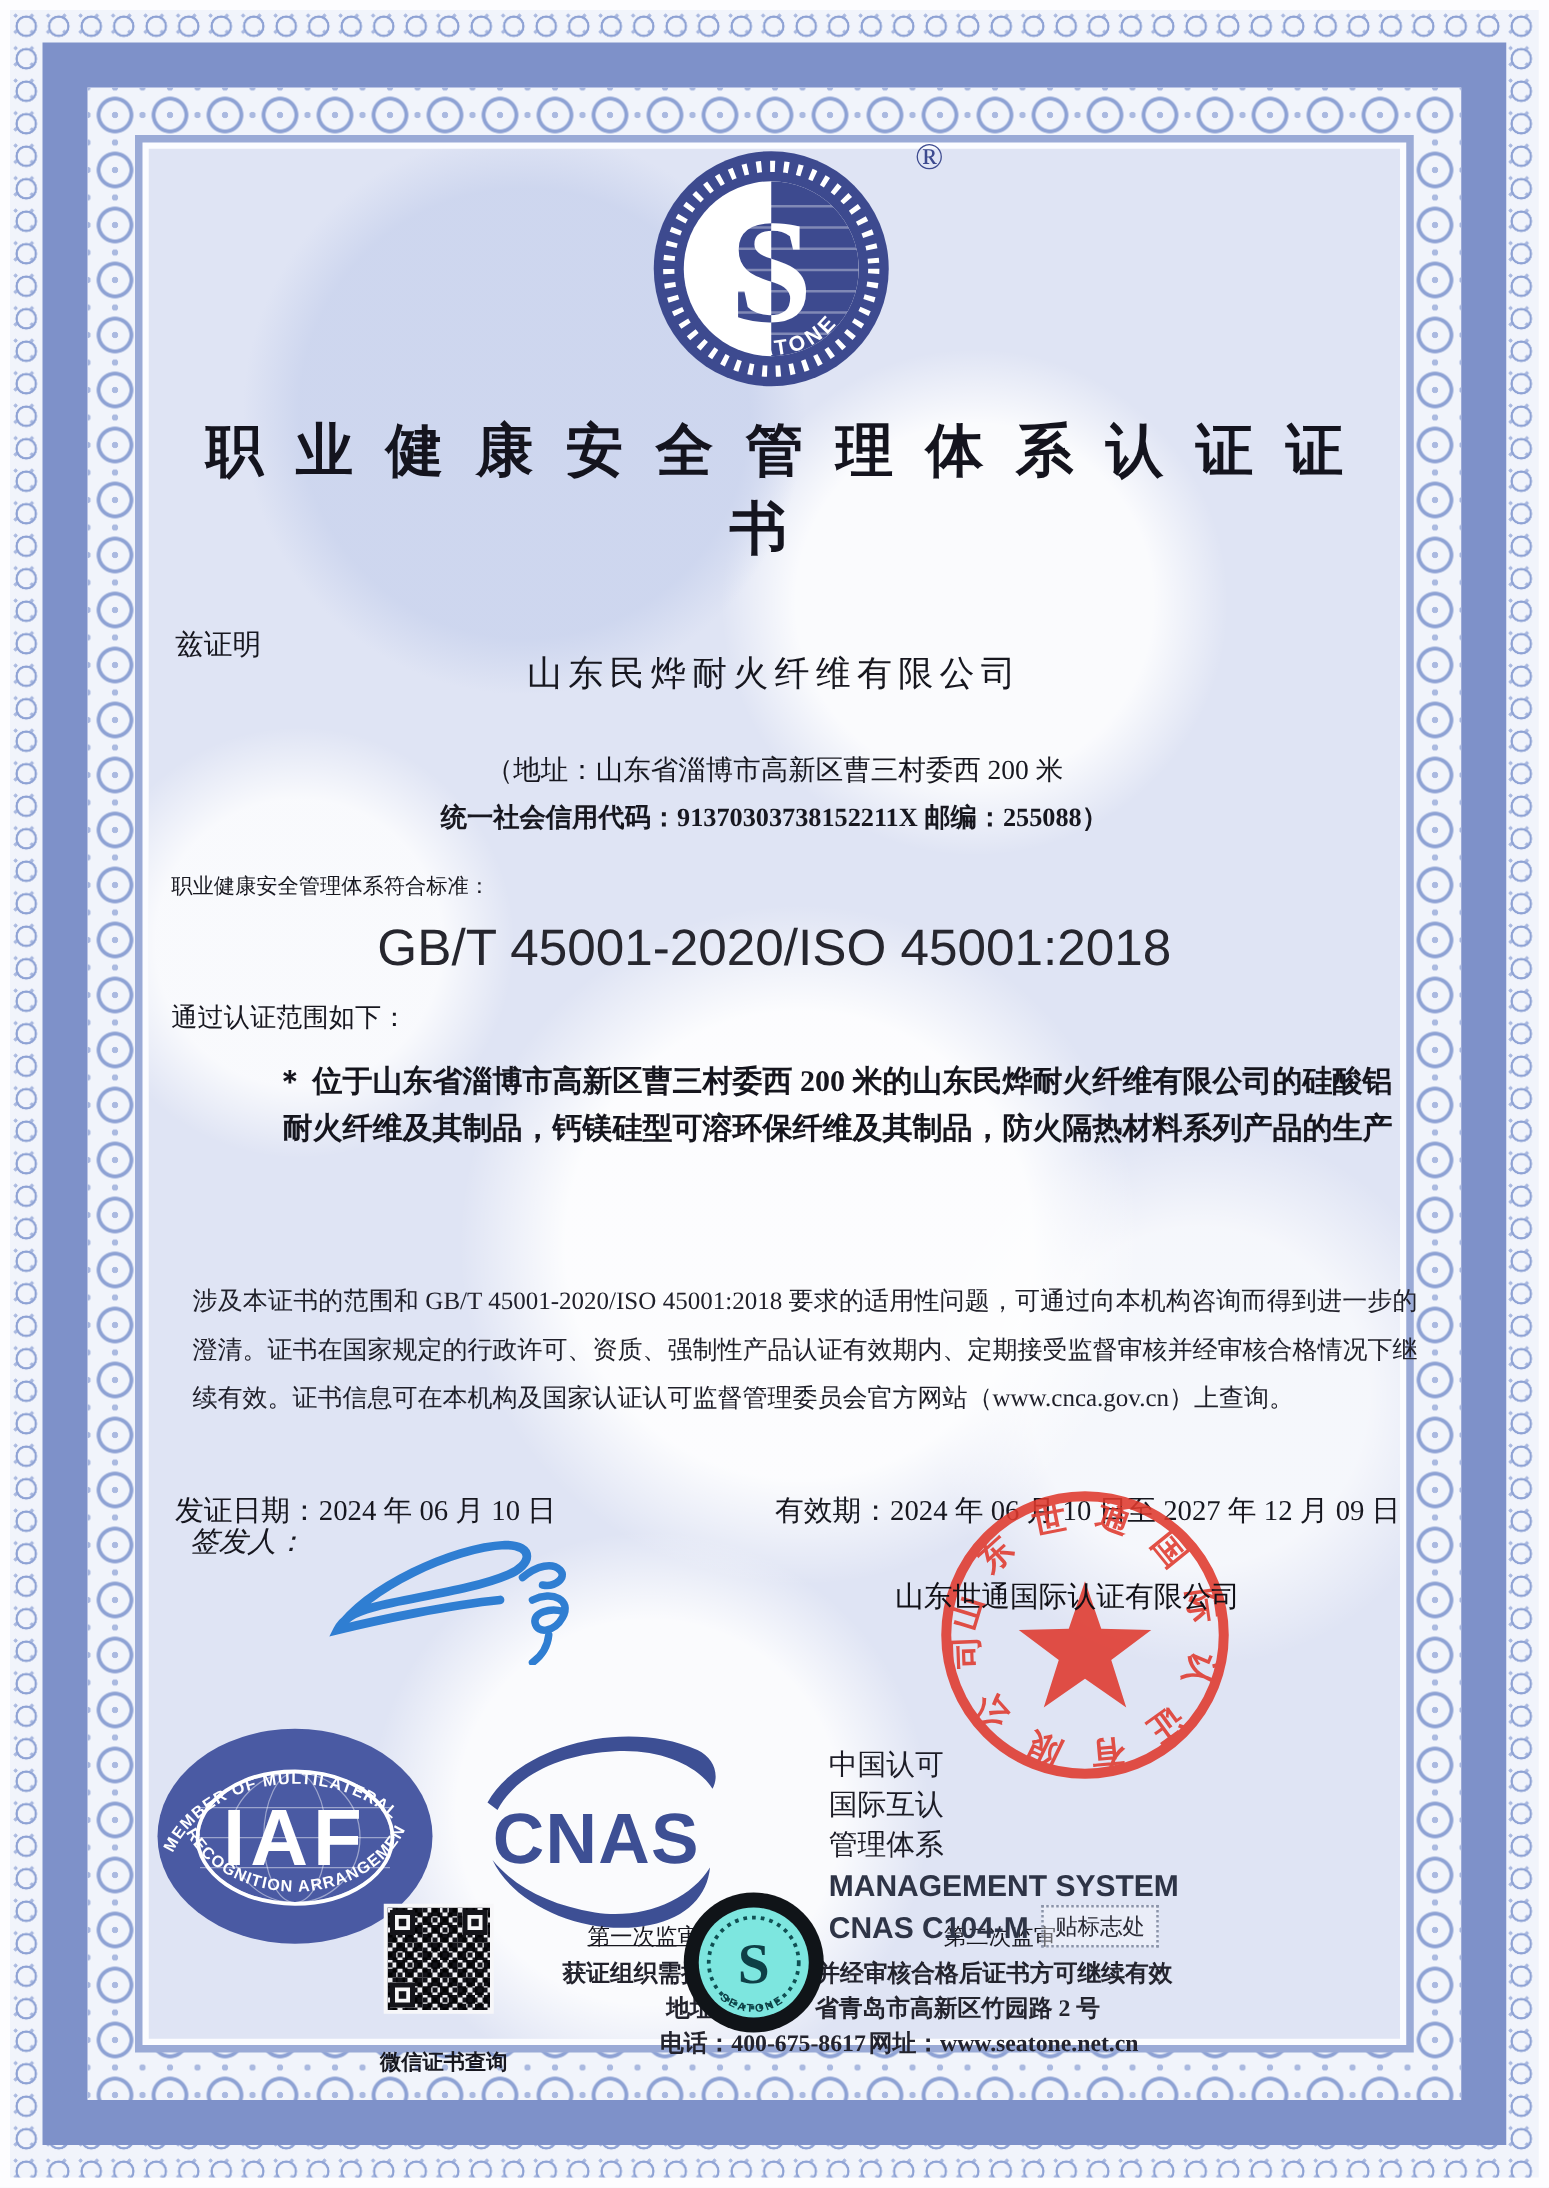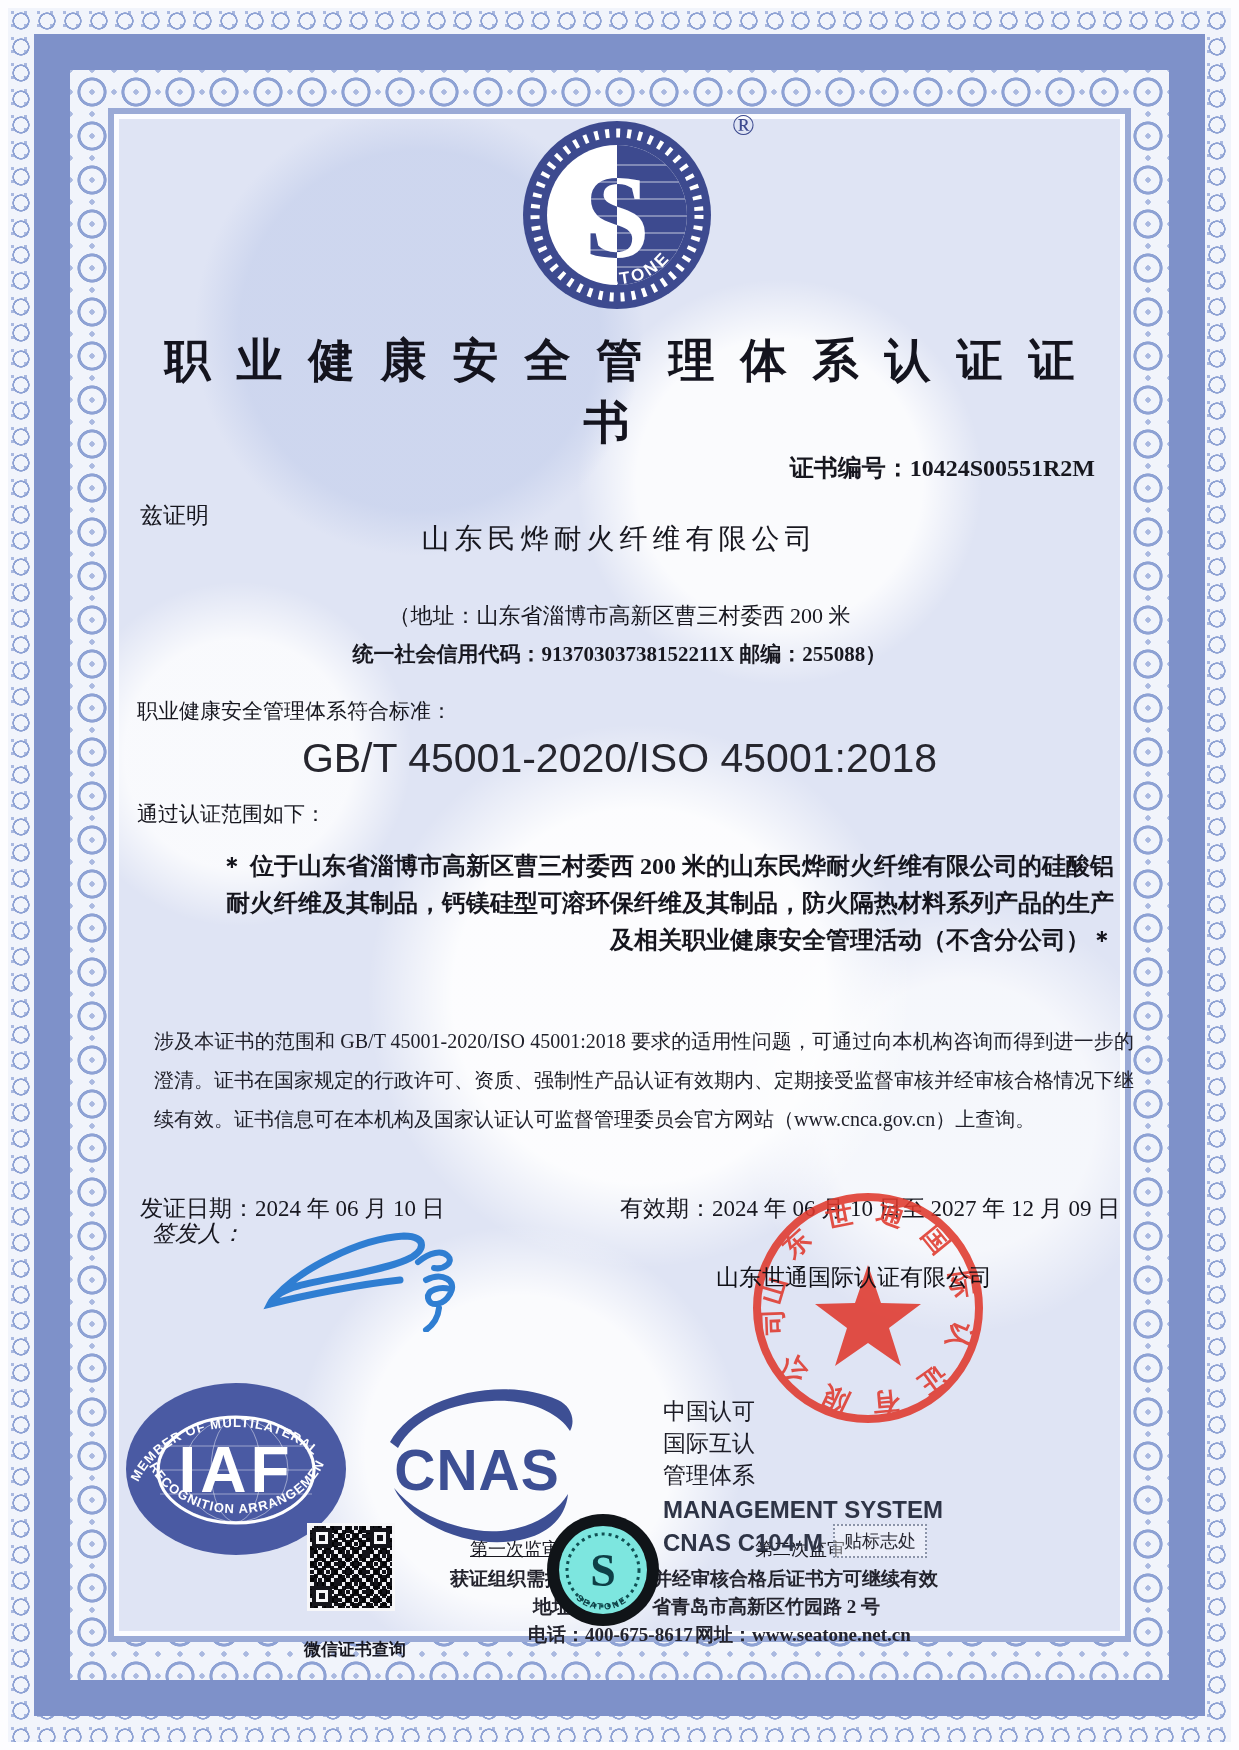--- a/index.html
+++ b/index.html
@@ -34,21 +34,21 @@
   }
 
   
   .center{left:119px;right:119px;text-align:center;}
   #title{top:330px;font-size:46px;font-weight:bold;letter-spacing:26px;text-indent:26px;color:#14141e;}
   #certno{top:452px;right:144px;font-size:24px;font-weight:bold;}
   #certify{top:500px;left:140px;font-size:23px;}
   #company{top:520px;font-size:28px;font-weight:normal;letter-spacing:5px;}
   #addr1{top:601px;font-size:22px;font-weight:400;}
   #addr2{top:640px;font-size:21px;font-weight:600;}
-  #std-label{top:697px;left:137px;font-size:21px;}
+  #std-label{top:697px;left:137px;font-size:17px;}
   #standard{top:735px;font-size:41px;font-family:"Liberation Sans","DejaVu Sans",sans-serif;color:#26262e;}
   #scope-label{top:800px;left:137px;font-size:21px;}
   .scope-line{left:125px;right:125px;text-align:right;font-size:24px;font-weight:bold;line-height:37px;color:#15151d;}
   #scope1{top:848px;} #scope2{top:885px;} #scope3{top:922px;}
   #disclaimer{top:1022px;left:130px;width:980px;font-size:20px;line-height:39px;text-align:justify;color:#20202a;margin-left:24px;}
   #issue-date{top:1193px;left:140px;font-size:23px;}
   #validity{top:1193px;left:620px;font-size:23px;}
   #signer{top:1218px;left:152px;font-size:23px;font-style:italic;}
   #issuer{top:1262px;left:716px;font-size:23px;color:#101016;z-index:6;}
 
@@ -129,32 +129,30 @@
         <line x1="65" y1="177" x2="205" y2="177"></line>
       </g>
     </g>
     <text font-size="17" font-weight="bold" fill="#ffffff" letter-spacing="3" font-family="Liberation Sans, DejaVu Sans, sans-serif">
       <textPath href="#seatArc" startOffset="8">·SEATONE·</textPath>
     </text>
     <text x="250" y="45" font-size="30" fill="#3d4a8f">®</text>
   </svg>
 
   <div class="abs center" id="title">职业健康安全管理体系认证证书</div>
-  <div class="abs" id="certno"><span>证书编号：</span><span>10424S00551R2M</span></div>
 
   <div class="abs" id="certify">兹证明</div>
   <div class="abs center" id="company">山东民烨耐火纤维有限公司</div>
   <div class="abs center" id="addr1">（地址：山东省淄博市高新区曹三村委西 200 米</div>
   <div class="abs center" id="addr2">统一社会信用代码：91370303738152211X 邮编：255088）</div>
   <div class="abs" id="std-label">职业健康安全管理体系符合标准：</div>
   <div class="abs center" id="standard">GB/T 45001-2020/ISO 45001:2018</div>
   <div class="abs" id="scope-label">通过认证范围如下：</div>
   <div class="abs scope-line" id="scope1">＊ 位于山东省淄博市高新区曹三村委西 200 米的山东民烨耐火纤维有限公司的硅酸铝</div>
   <div class="abs scope-line" id="scope2">耐火纤维及其制品，钙镁硅型可溶环保纤维及其制品，防火隔热材料系列产品的生产</div>
-  <div class="abs scope-line" id="scope3">及相关职业健康安全管理活动（不含分公司）＊</div>
   <div class="abs" id="disclaimer">涉及本证书的范围和 GB/T 45001-2020/ISO 45001:2018 要求的适用性问题，可通过向本机构咨询而得到进一步的澄清。证书在国家规定的行政许可、资质、强制性产品认证有效期内、定期接受监督审核并经审核合格情况下继续有效。证书信息可在本机构及国家认证认可监督管理委员会官方网站（www.cnca.gov.cn）上查询。</div>
 
   <div class="abs" id="issue-date"><span>发证日期：</span><span>2024 年 06 月 10 日</span></div>
   <div class="abs" id="validity"><span>有效期：</span><span>2024 年 06 月 10 日至 2027 年 12 月 09 日</span></div>
   <div class="abs" id="signer">签发人：</div>
 
   <svg class="abs" style="left:258px;top:1222px;" width="215" height="110" viewBox="0 0 215 110">
     <g fill="none" stroke="#2f7ed2" stroke-width="7" stroke-linecap="round">
       <path d="M12,82 C36,48 104,16 146,14 C170,14 168,30 148,38 C120,50 70,56 40,64 C24,68 16,74 12,82 C44,74 102,62 142,58"></path>
       <path d="M160,40 C172,30 184,28 190,34 C196,40 186,48 176,46" stroke-width="6"></path>

